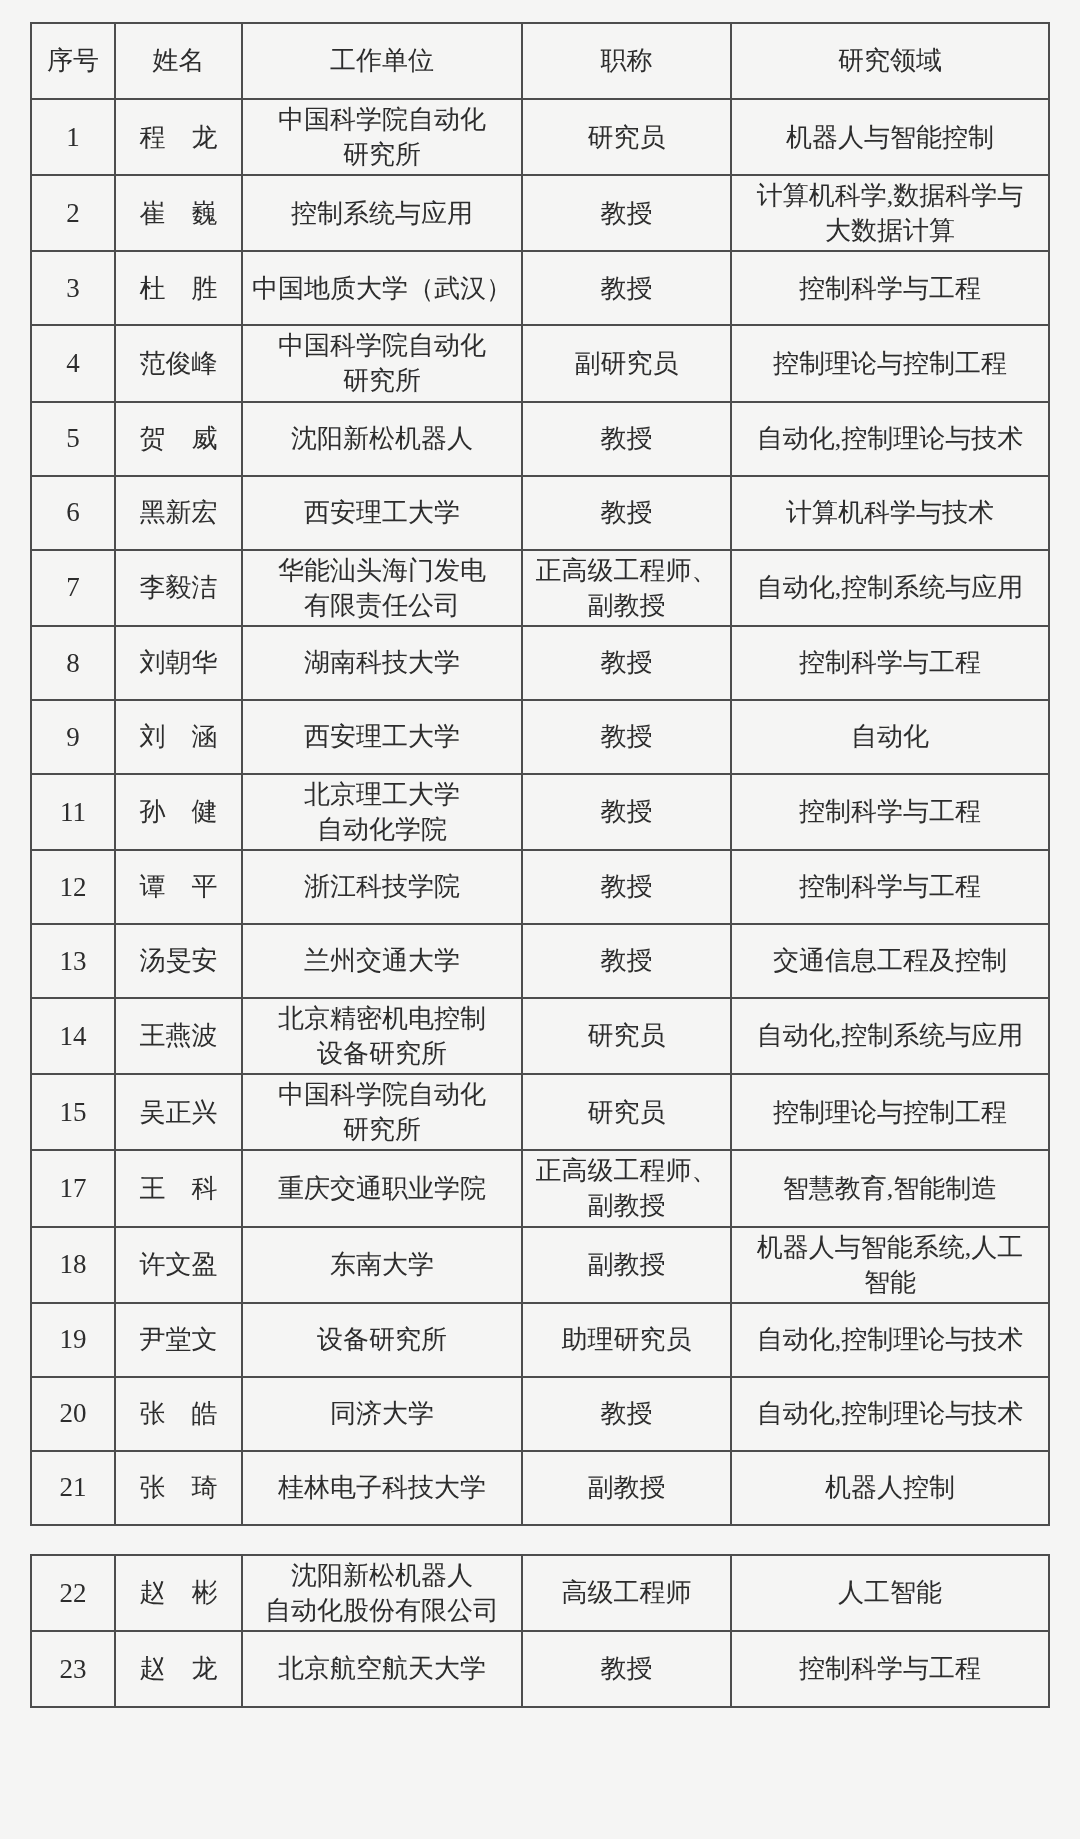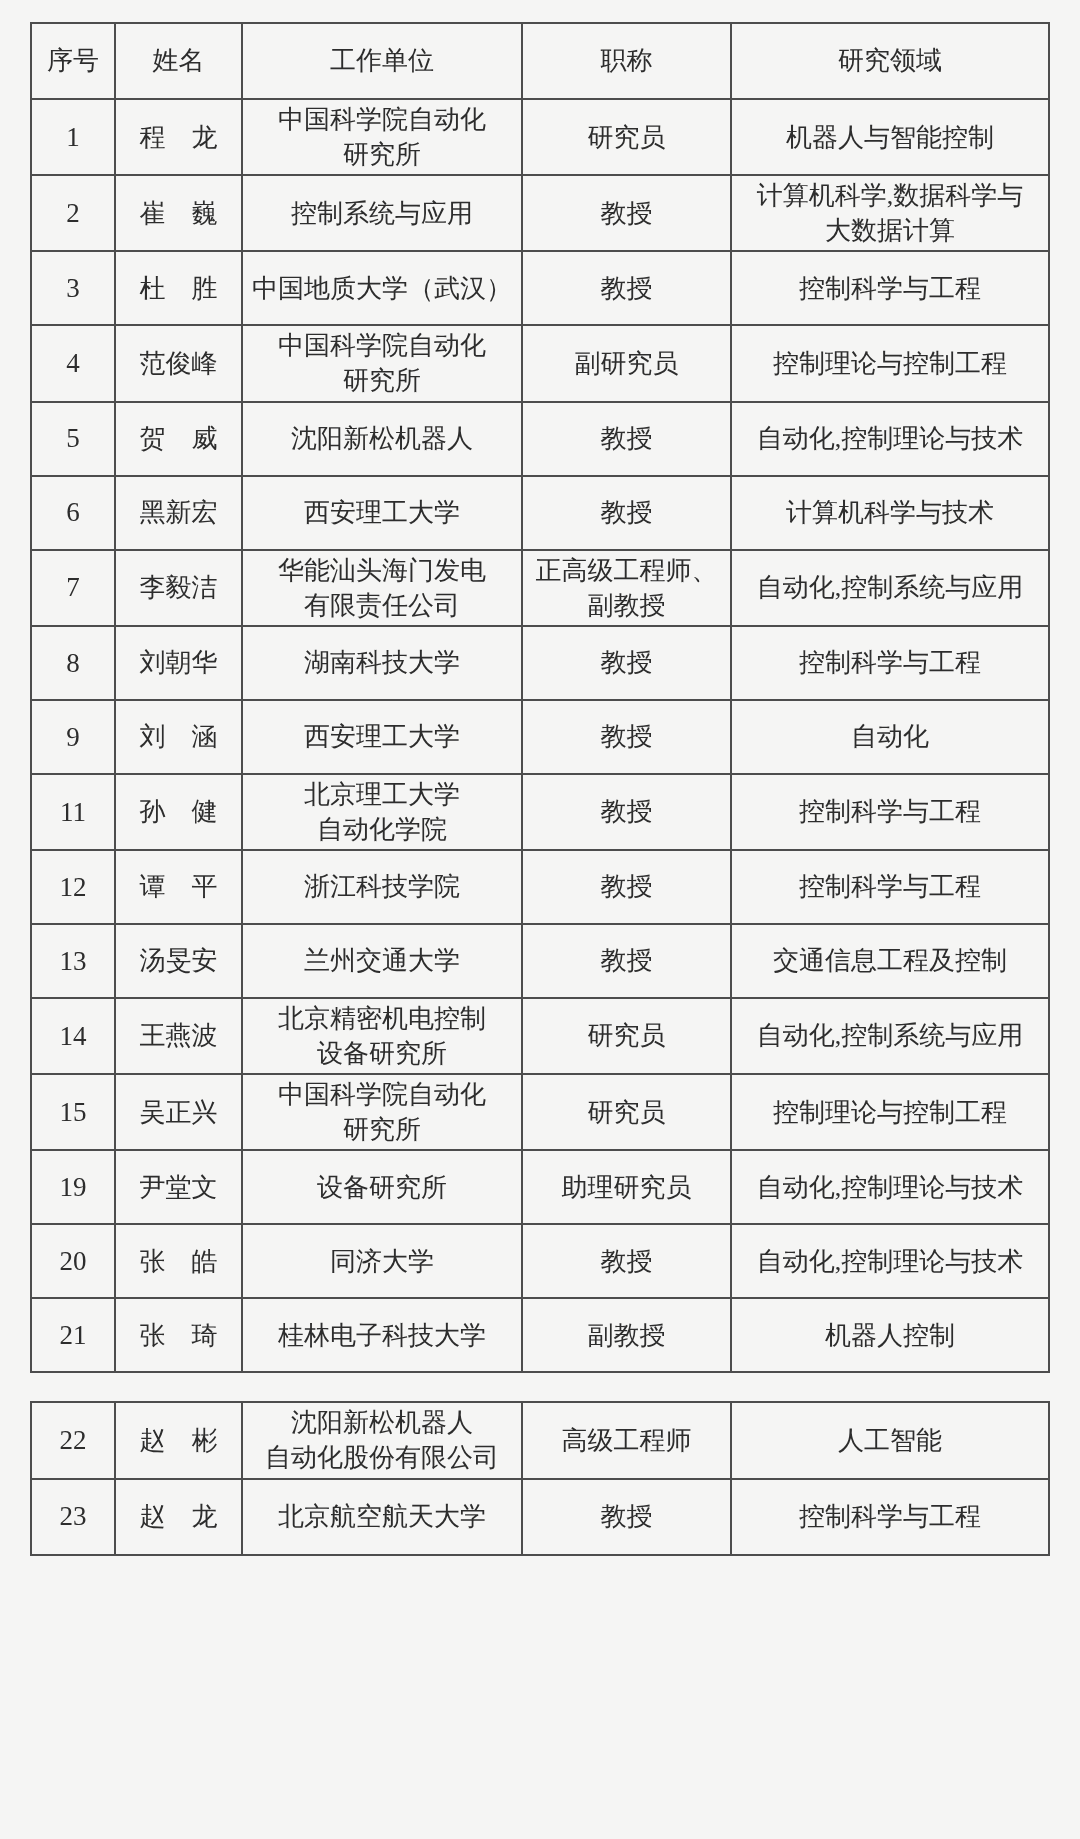--- a/index.html
+++ b/index.html
@@ -173,20 +173,36 @@
         </tr>
         <tr>
           <td class="cell col-no">15</td>
           <td class="cell col-name">吴正兴</td>
           <td class="cell col-unit">中国科学院自动化
 研究所</td>
           <td class="cell col-title">研究员</td>
           <td class="cell col-field">控制理论与控制工程</td>
         </tr>
         <tr>
+          <td class="cell col-no">17</td>
+          <td class="cell col-name">王　科</td>
+          <td class="cell col-unit">重庆交通职业学院</td>
+          <td class="cell col-title">正高级工程师、
+副教授</td>
+          <td class="cell col-field">智慧教育,智能制造</td>
+        </tr>
+        <tr>
+          <td class="cell col-no">18</td>
+          <td class="cell col-name">许文盈</td>
+          <td class="cell col-unit">东南大学</td>
+          <td class="cell col-title">副教授</td>
+          <td class="cell col-field">机器人与智能系统,人工
+智能</td>
+        </tr>
+        <tr>
           <td class="cell col-no">19</td>
           <td class="cell col-name">尹堂文</td>
           <td class="cell col-unit">设备研究所</td>
           <td class="cell col-title">助理研究员</td>
           <td class="cell col-field">自动化,控制理论与技术</td>
         </tr>
         <tr>
           <td class="cell col-no">20</td>
           <td class="cell col-name">张　皓</td>
           <td class="cell col-unit">同济大学</td>

